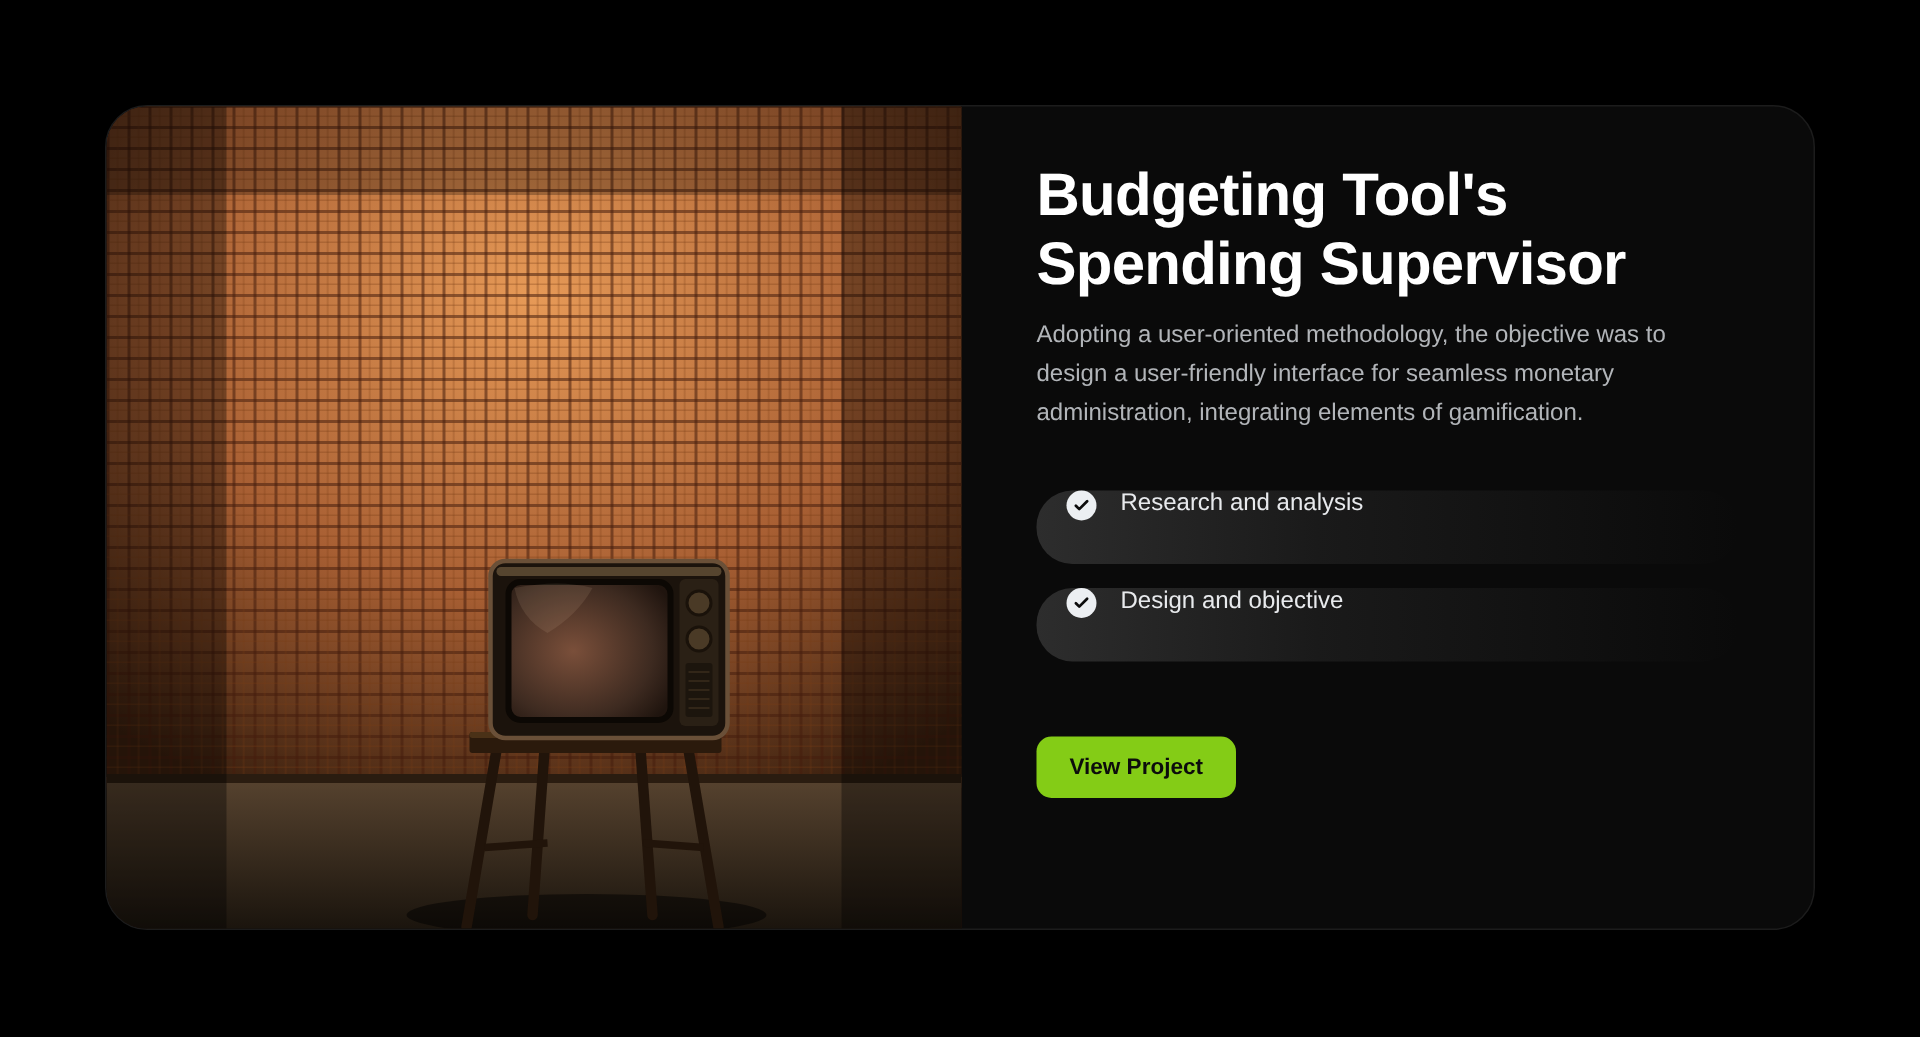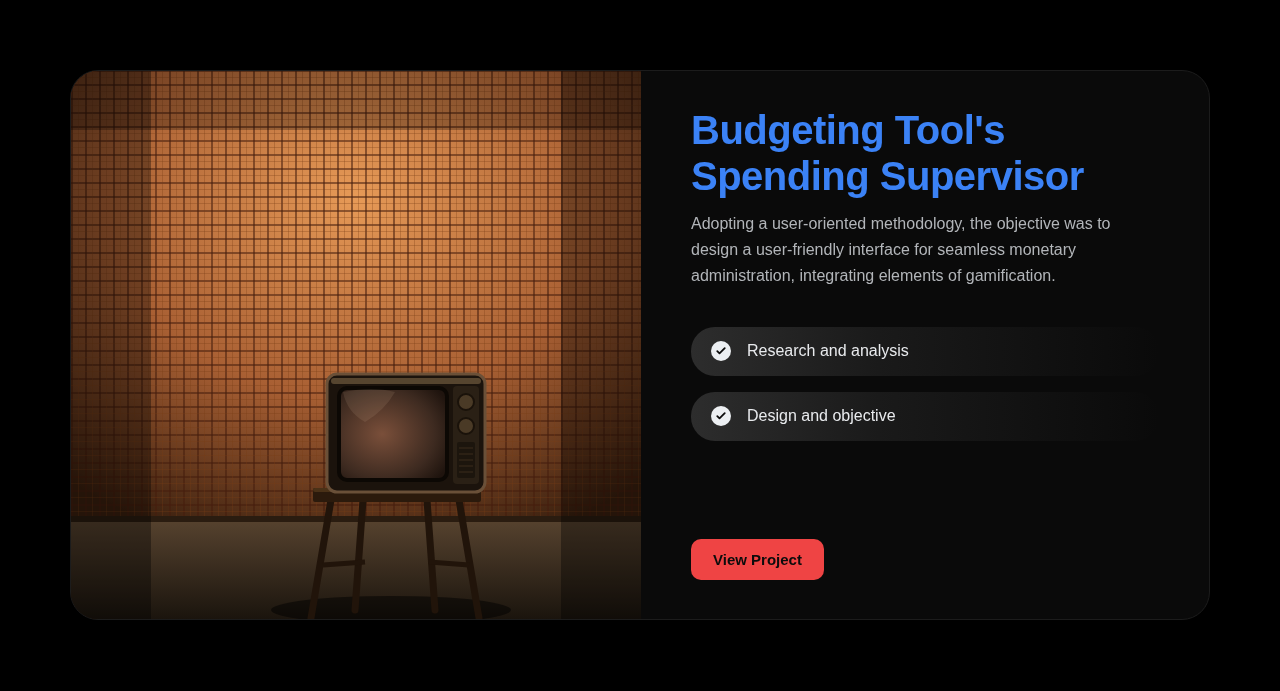--- a/index.html
+++ b/index.html
@@ -25,63 +25,62 @@
       flex:1;
       padding:36px 50px 36px 50px;
       display:flex; flex-direction:column;
       color:#fff;
     }
     .title {
       font-size:40px;
       font-weight:800;
       letter-spacing:-0.5px;
       line-height:1.15;
-      color:#3b82f6;
+      color:#ffffff;
     }
     .desc {
       margin-top:12px;
       font-size:16px;
       line-height:1.62;
       color:#b2b5b9;
       max-width:470px;
     }
     .pill-list {
       margin-top:38px;
       display:flex; flex-direction:column; gap:16px;
     }
     .pill {
       height:49px;
       border-radius:24px;
       background:linear-gradient(90deg,#2d2d2d 0%,#1a1a1a 40%,#0a0a0a 100%);
-      display:flex; align-items:center;
+      display:flex; 
       padding:0 20px;
       gap:16px;
     }
     .check {
       width:20px; height:20px; border-radius:50%;
       background:#eceff2;
       display:flex; align-items:center; justify-content:center;
       flex:0 0 20px;
     }
     .check svg { width:12px; height:12px; display:block; }
     .pill-label { font-size:16px; color:#e8eaed; font-weight:400; }
     .button-row { margin-top:50px; }
     .button {
       display:inline-flex; align-items:center; justify-content:center;
       height:41px;
       padding:0 22px;
       border-radius:10px;
-      background:#ef4444;
+      background:#84cc16;
       color:#0c0c0c;
       font-size:15px;
       font-weight:600;
       border:none;
       cursor:pointer;
       font-family:inherit;
-      margin-top:48px;
     }
   </style>
 </head>
 <body>
 
 <div class="card">
 
   <div class="image-pane">
 
     <svg viewBox="0 0 570 550" preserveAspectRatio="xMidYMid slice">

